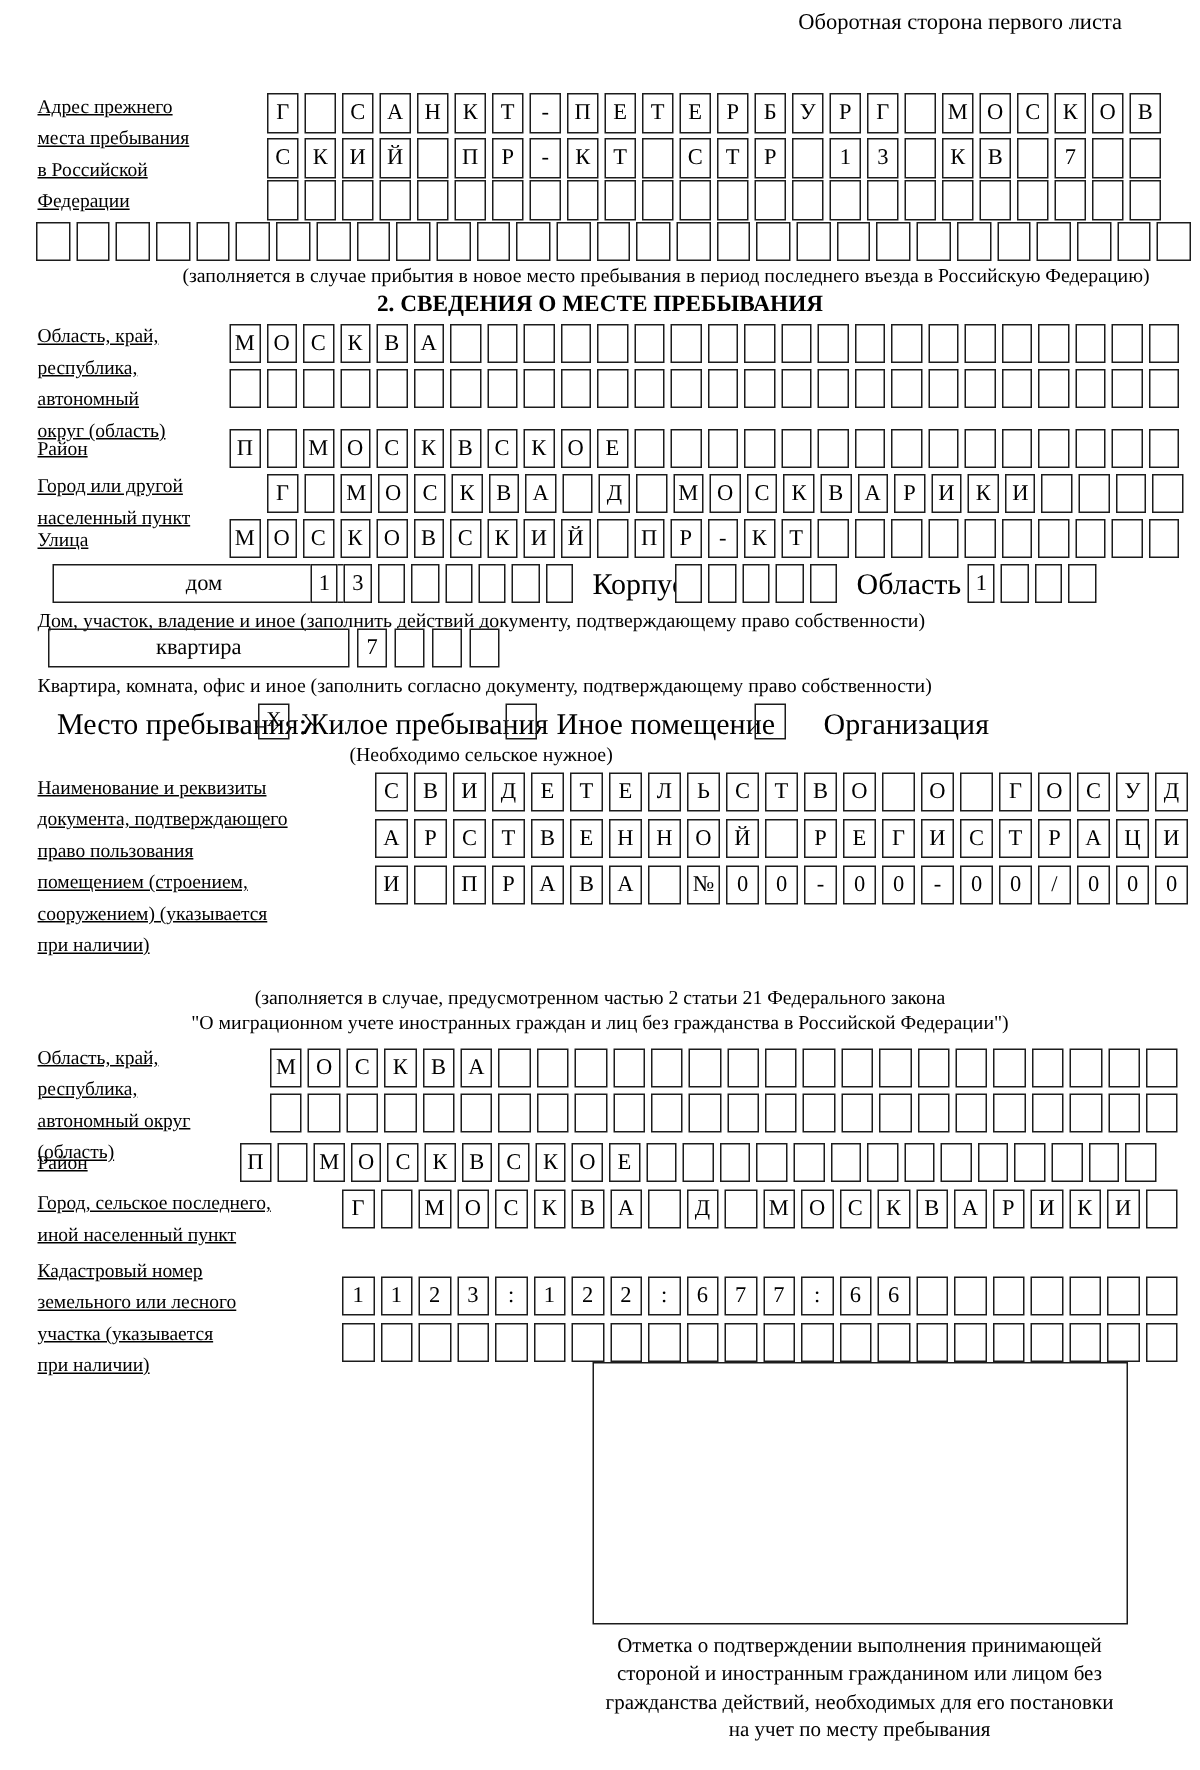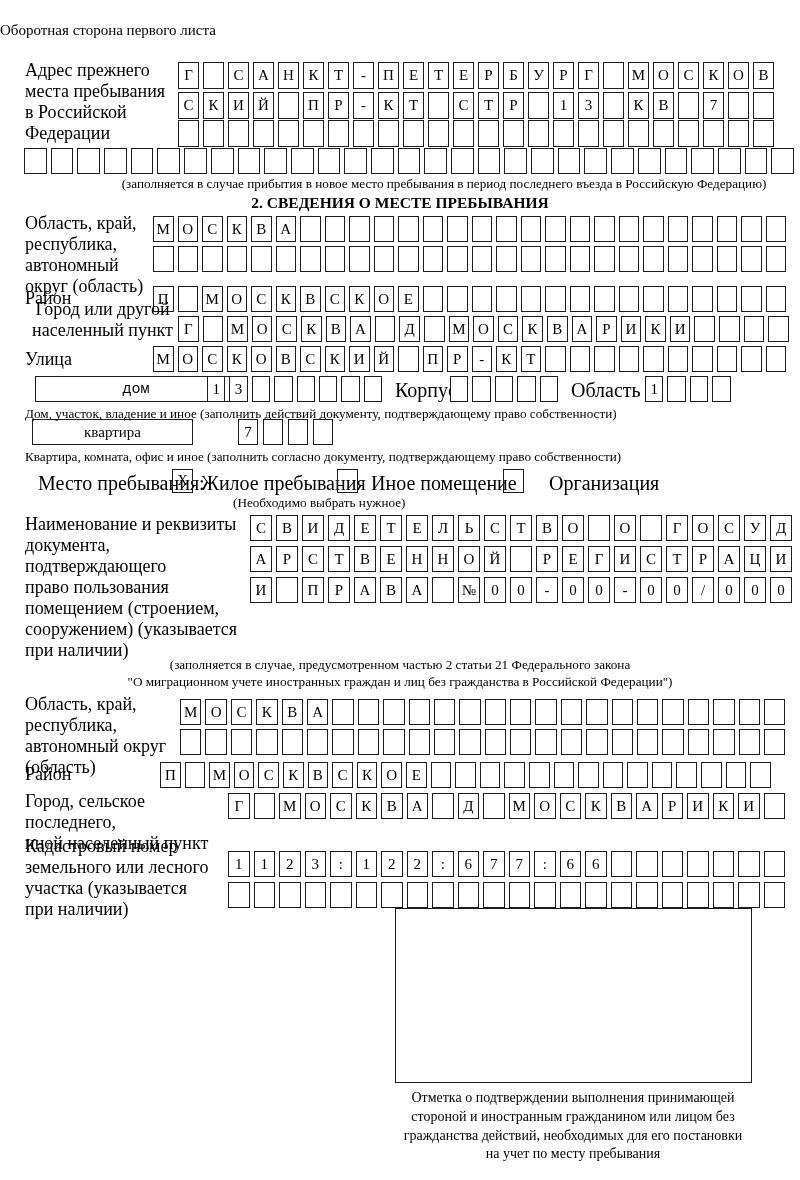--- a/index.html
+++ b/index.html
@@ -1,20 +1,20 @@
 <!DOCTYPE html>
 <html><head>
 <meta charset="utf-8">
 <style>
   html,body{margin:0;padding:0;background:#fff;}
   #page{position:relative;width:800px;height:1180px;background:#ffffff;
         font-family:"Liberation Serif","DejaVu Serif",serif;color:#000;overflow:hidden;}
   .abs{position:absolute;}
   .note{font-size:15px;}
-  .flabel{font-size:18px;line-height:21px;white-space:pre-line;}
+  .flabel{font-size:13px;line-height:21px;white-space:pre-line;text-decoration:underline;}
   .cap{font-size:13.2px;}
   .capc{font-size:13.2px;width:100%;text-align:center;}
   .sect{width:100%;text-align:center;font-weight:bold;font-size:15.5px;}
   .cells{display:flex;gap:4px;}
   .cb{box-sizing:border-box;border:1.6px solid #1c1c1c;background:#fff;height:27px;
       display:flex;align-items:center;justify-content:center;font-size:15px;line-height:1;}
   .w24 .cb{width:21px;}
   .w24b .cb{width:21.4px;height:26px;}
   .w29 .cb{width:22.7px;height:26px;}
   .w26 .cb{width:20.5px;height:26px;}
@@ -31,21 +31,21 @@
   .chk{box-sizing:border-box;width:21px;height:24px;border:1.6px solid #1c1c1c;
        display:flex;align-items:center;justify-content:center;font-size:14px;}
   .stamp{box-sizing:border-box;border:1.7px solid #1c1c1c;background:#fff;}
   .stampcap{font-size:14px;line-height:18.8px;text-align:center;white-space:pre-line;}
 </style>
 </head>
 <body>
 
 <div id="page">
 
-  <div class="abs note" style="top:22px;left:0;right:52px;">Оборотная сторона первого листа</div>
+  <div class="abs note" style="top:7px;left:0;right:52px;text-align:right;">Оборотная сторона первого листа</div>
 
   <div class="abs flabel" style="left:25px;top:60px;width:155px;">Адрес прежнего
 места пребывания
 в Российской
 Федерации</div>
   <div class="abs cells w24" style="left:178px;top:62px;">
       <span class="cb">Г</span>
       <span class="cb"></span>
       <span class="cb">С</span>
       <span class="cb">А</span>
@@ -241,21 +241,21 @@
       <span class="cb"></span>
       <span class="cb"></span>
       <span class="cb"></span>
       <span class="cb"></span>
       <span class="cb"></span>
       <span class="cb"></span>
       <span class="cb"></span>
       <span class="cb"></span>
     </div>
 
-  <div class="abs flabel" style="left:25px;top:299px;width:155px;text-align:center;">Город или другой
+  <div class="abs flabel" style="left:25px;top:313px;width:155px;">Город или другой
 населенный пункт</div>
   <div class="abs cells w25" style="left:178px;top:316px;">
       <span class="cb">Г</span>
       <span class="cb"></span>
       <span class="cb">М</span>
       <span class="cb">О</span>
       <span class="cb">С</span>
       <span class="cb">К</span>
       <span class="cb">В</span>
       <span class="cb">А</span>
@@ -301,21 +301,21 @@
       <span class="cb"></span>
       <span class="cb"></span>
       <span class="cb"></span>
       <span class="cb"></span>
       <span class="cb"></span>
       <span class="cb"></span>
       <span class="cb"></span>
       <span class="cb"></span>
     </div>
 
-  <div class="abs wbox" style="left:35px;top:376px;width:202px;font-family:Liberation Mono, monospace;">дом</div>
+  <div class="abs wbox" style="left:35px;top:376px;width:202px;">дом</div>
   <div class="abs cells sm" style="left:207px;top:376px;">
       <span class="cb">1</span>
       <span class="cb">3</span>
       <span class="cb"></span>
       <span class="cb"></span>
       <span class="cb"></span>
       <span class="cb"></span>
       <span class="cb"></span>
       <span class="cb"></span>
     </div>
@@ -329,37 +329,37 @@
     </div>
   <div class="abs inl" style="left:571px;top:379px;">Область</div>
   <div class="abs cells sm" style="left:645px;top:376px;">
       <span class="cb">1</span>
       <span class="cb"></span>
       <span class="cb"></span>
       <span class="cb"></span>
     </div>
   <div class="abs cap" style="left:25px;top:406px;">Дом, участок, владение и иное (заполнить действий документу, подтверждающему право собственности)</div>
 
-  <div class="abs wbox" style="left:32px;top:419px;width:161px;">квартира</div>
+  <div class="abs wbox" style="left:32px;top:419px;width:201px;">квартира</div>
   <div class="abs cells kvc" style="left:238px;top:419px;">
       <span class="cb">7</span>
       <span class="cb"></span>
       <span class="cb"></span>
       <span class="cb"></span>
     </div>
   <div class="abs cap" style="left:25px;top:449px;">Квартира, комната, офис и иное (заполнить согласно документу, подтверждающему право собственности)</div>
 
   <div class="abs inl" style="left:38px;top:472px;">Место пребывания:</div>
   <div class="abs chk" style="left:172px;top:469px;">X</div>
   <div class="abs inl" style="left:201px;top:472px;">Жилое пребывания</div>
   <div class="abs chk" style="left:337px;top:469px;"></div>
   <div class="abs inl" style="left:371px;top:472px;">Иное помещение</div>
   <div class="abs chk" style="left:503px;top:469px;"></div>
   <div class="abs inl" style="left:549px;top:472px;">Организация</div>
-  <div class="abs cap" style="left:233px;top:495px;">(Необходимо выбрать нужное)</div>
+  <div class="abs cap" style="left:233px;top:495px;">(Необходимо сельское нужное)</div>
 
   <div class="abs flabel" style="left:25px;top:514px;width:220px;">Наименование и реквизиты
 документа, подтверждающего
 право пользования
 помещением (строением,
 сооружением) (указывается
 при наличии)</div>
   <div class="abs cells w21c" style="left:250px;top:515px;">
       <span class="cb">С</span>
       <span class="cb">В</span>

